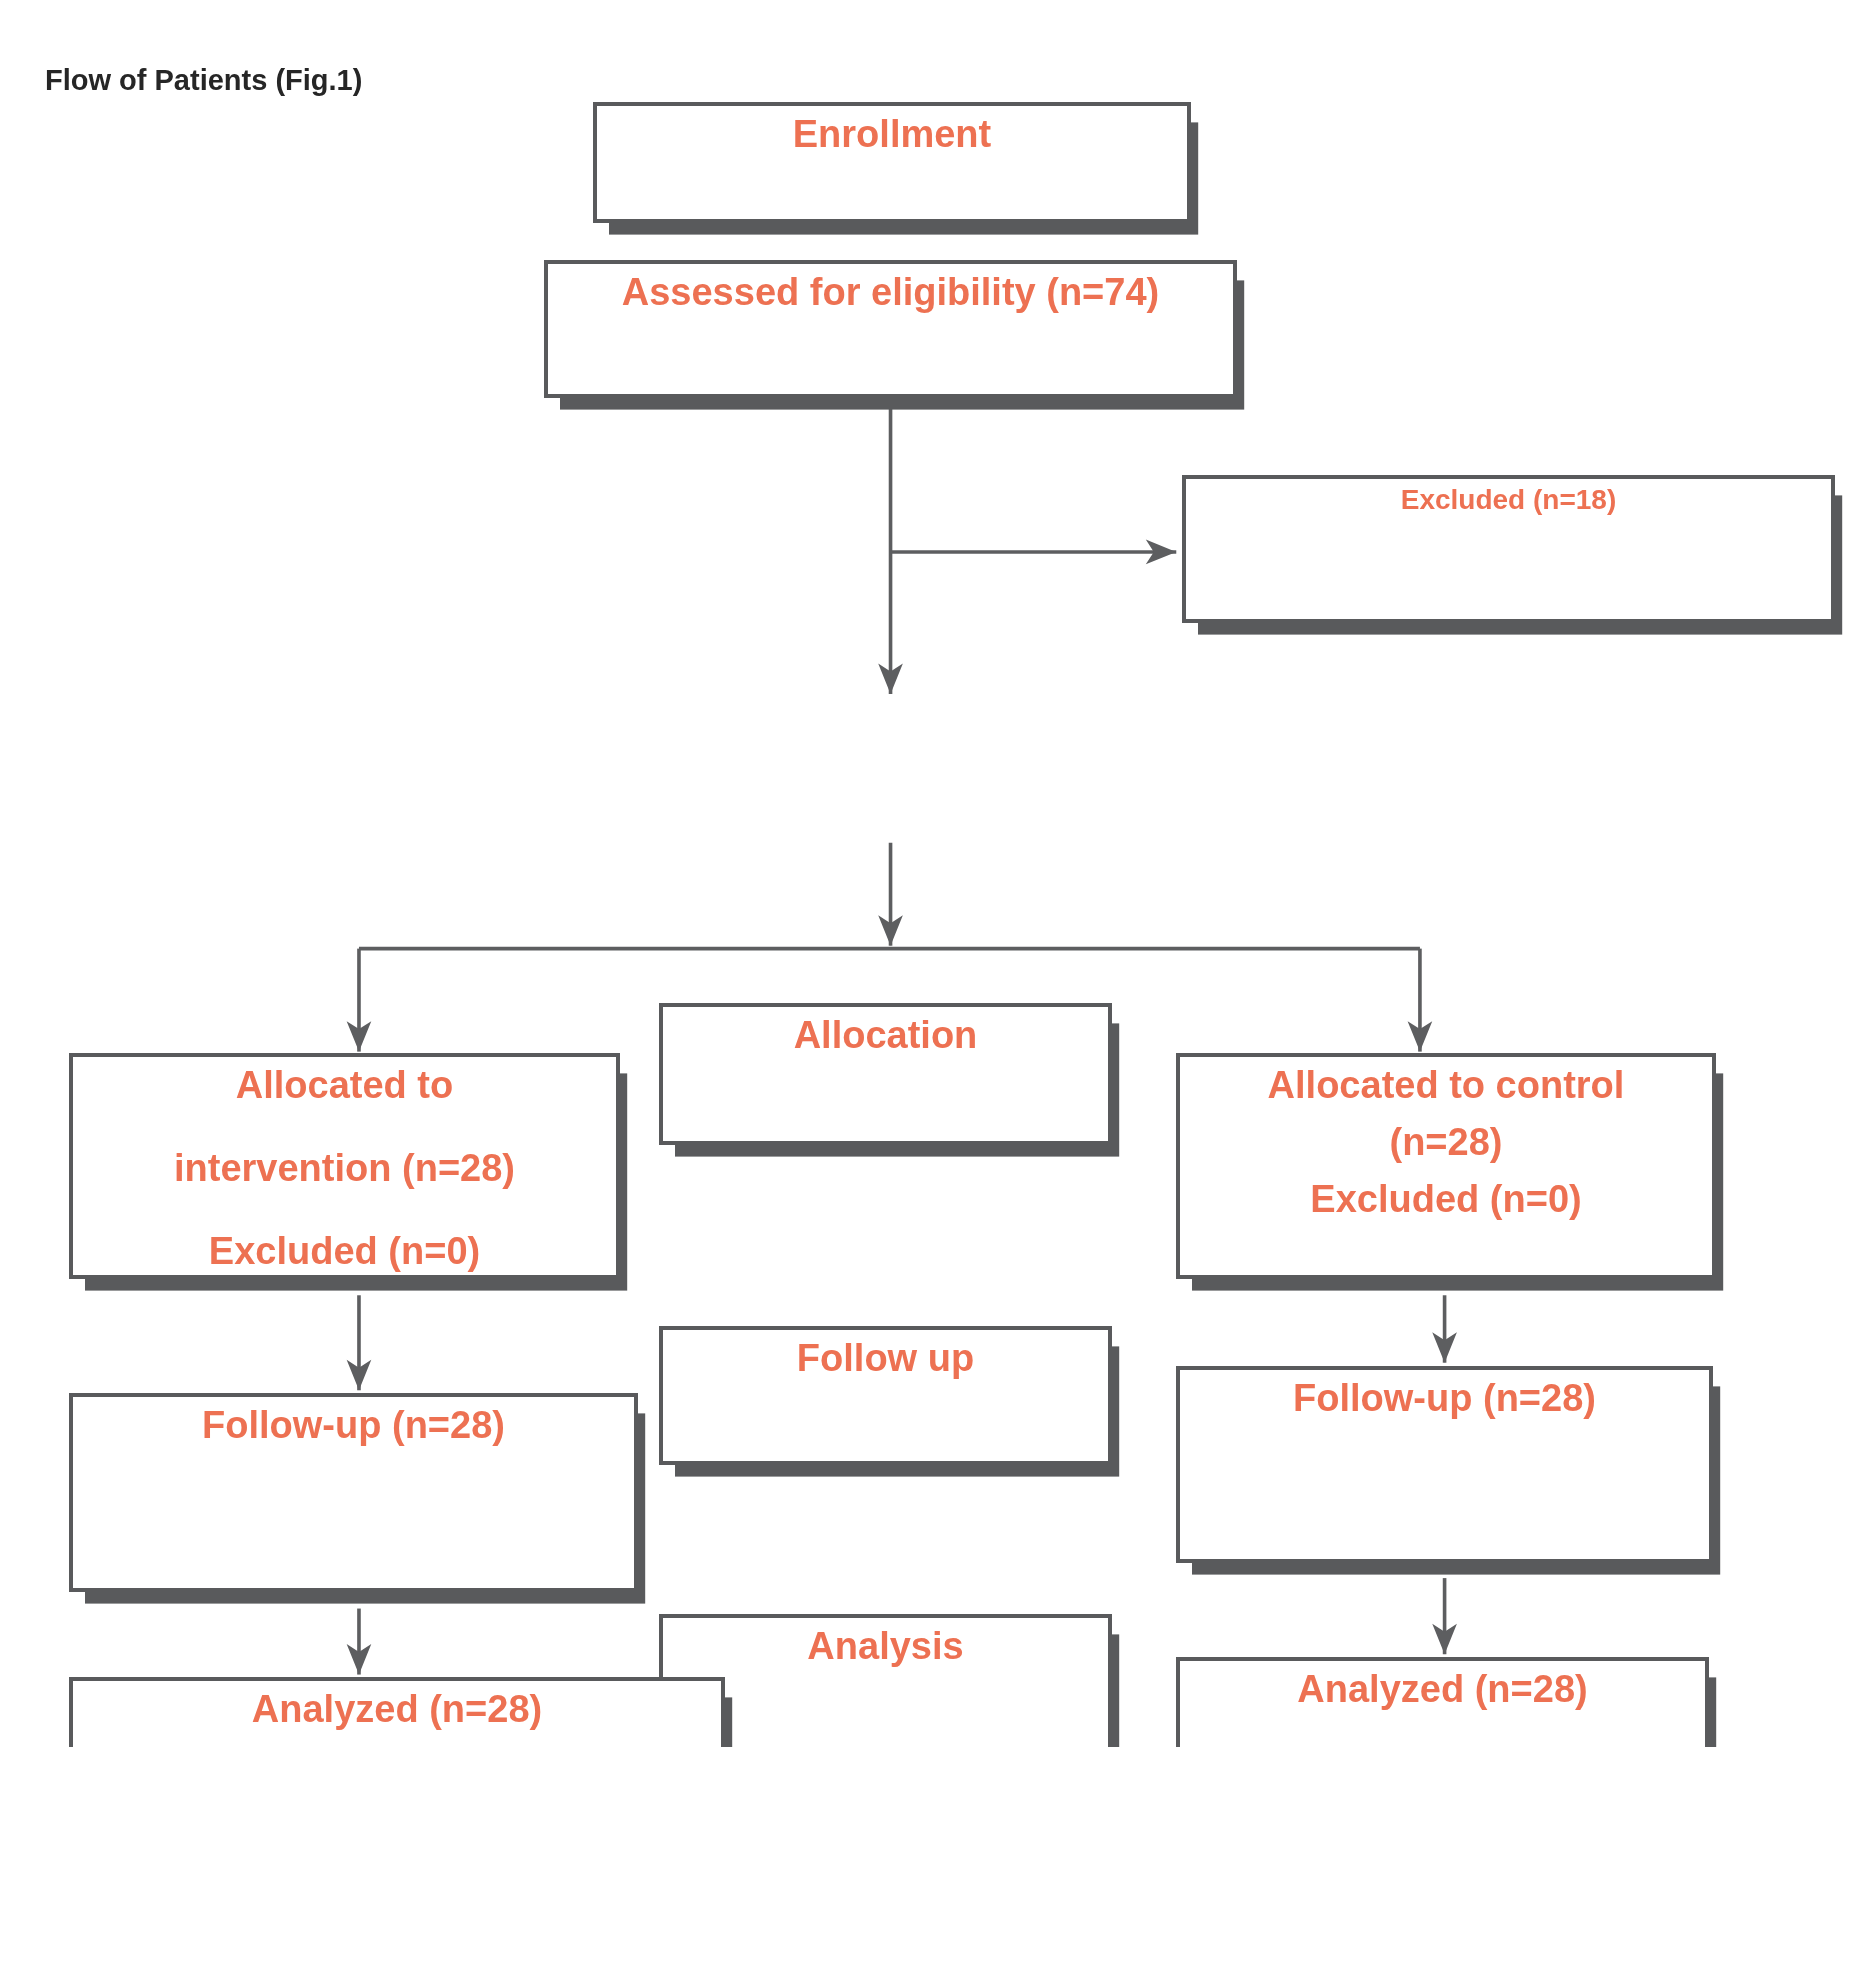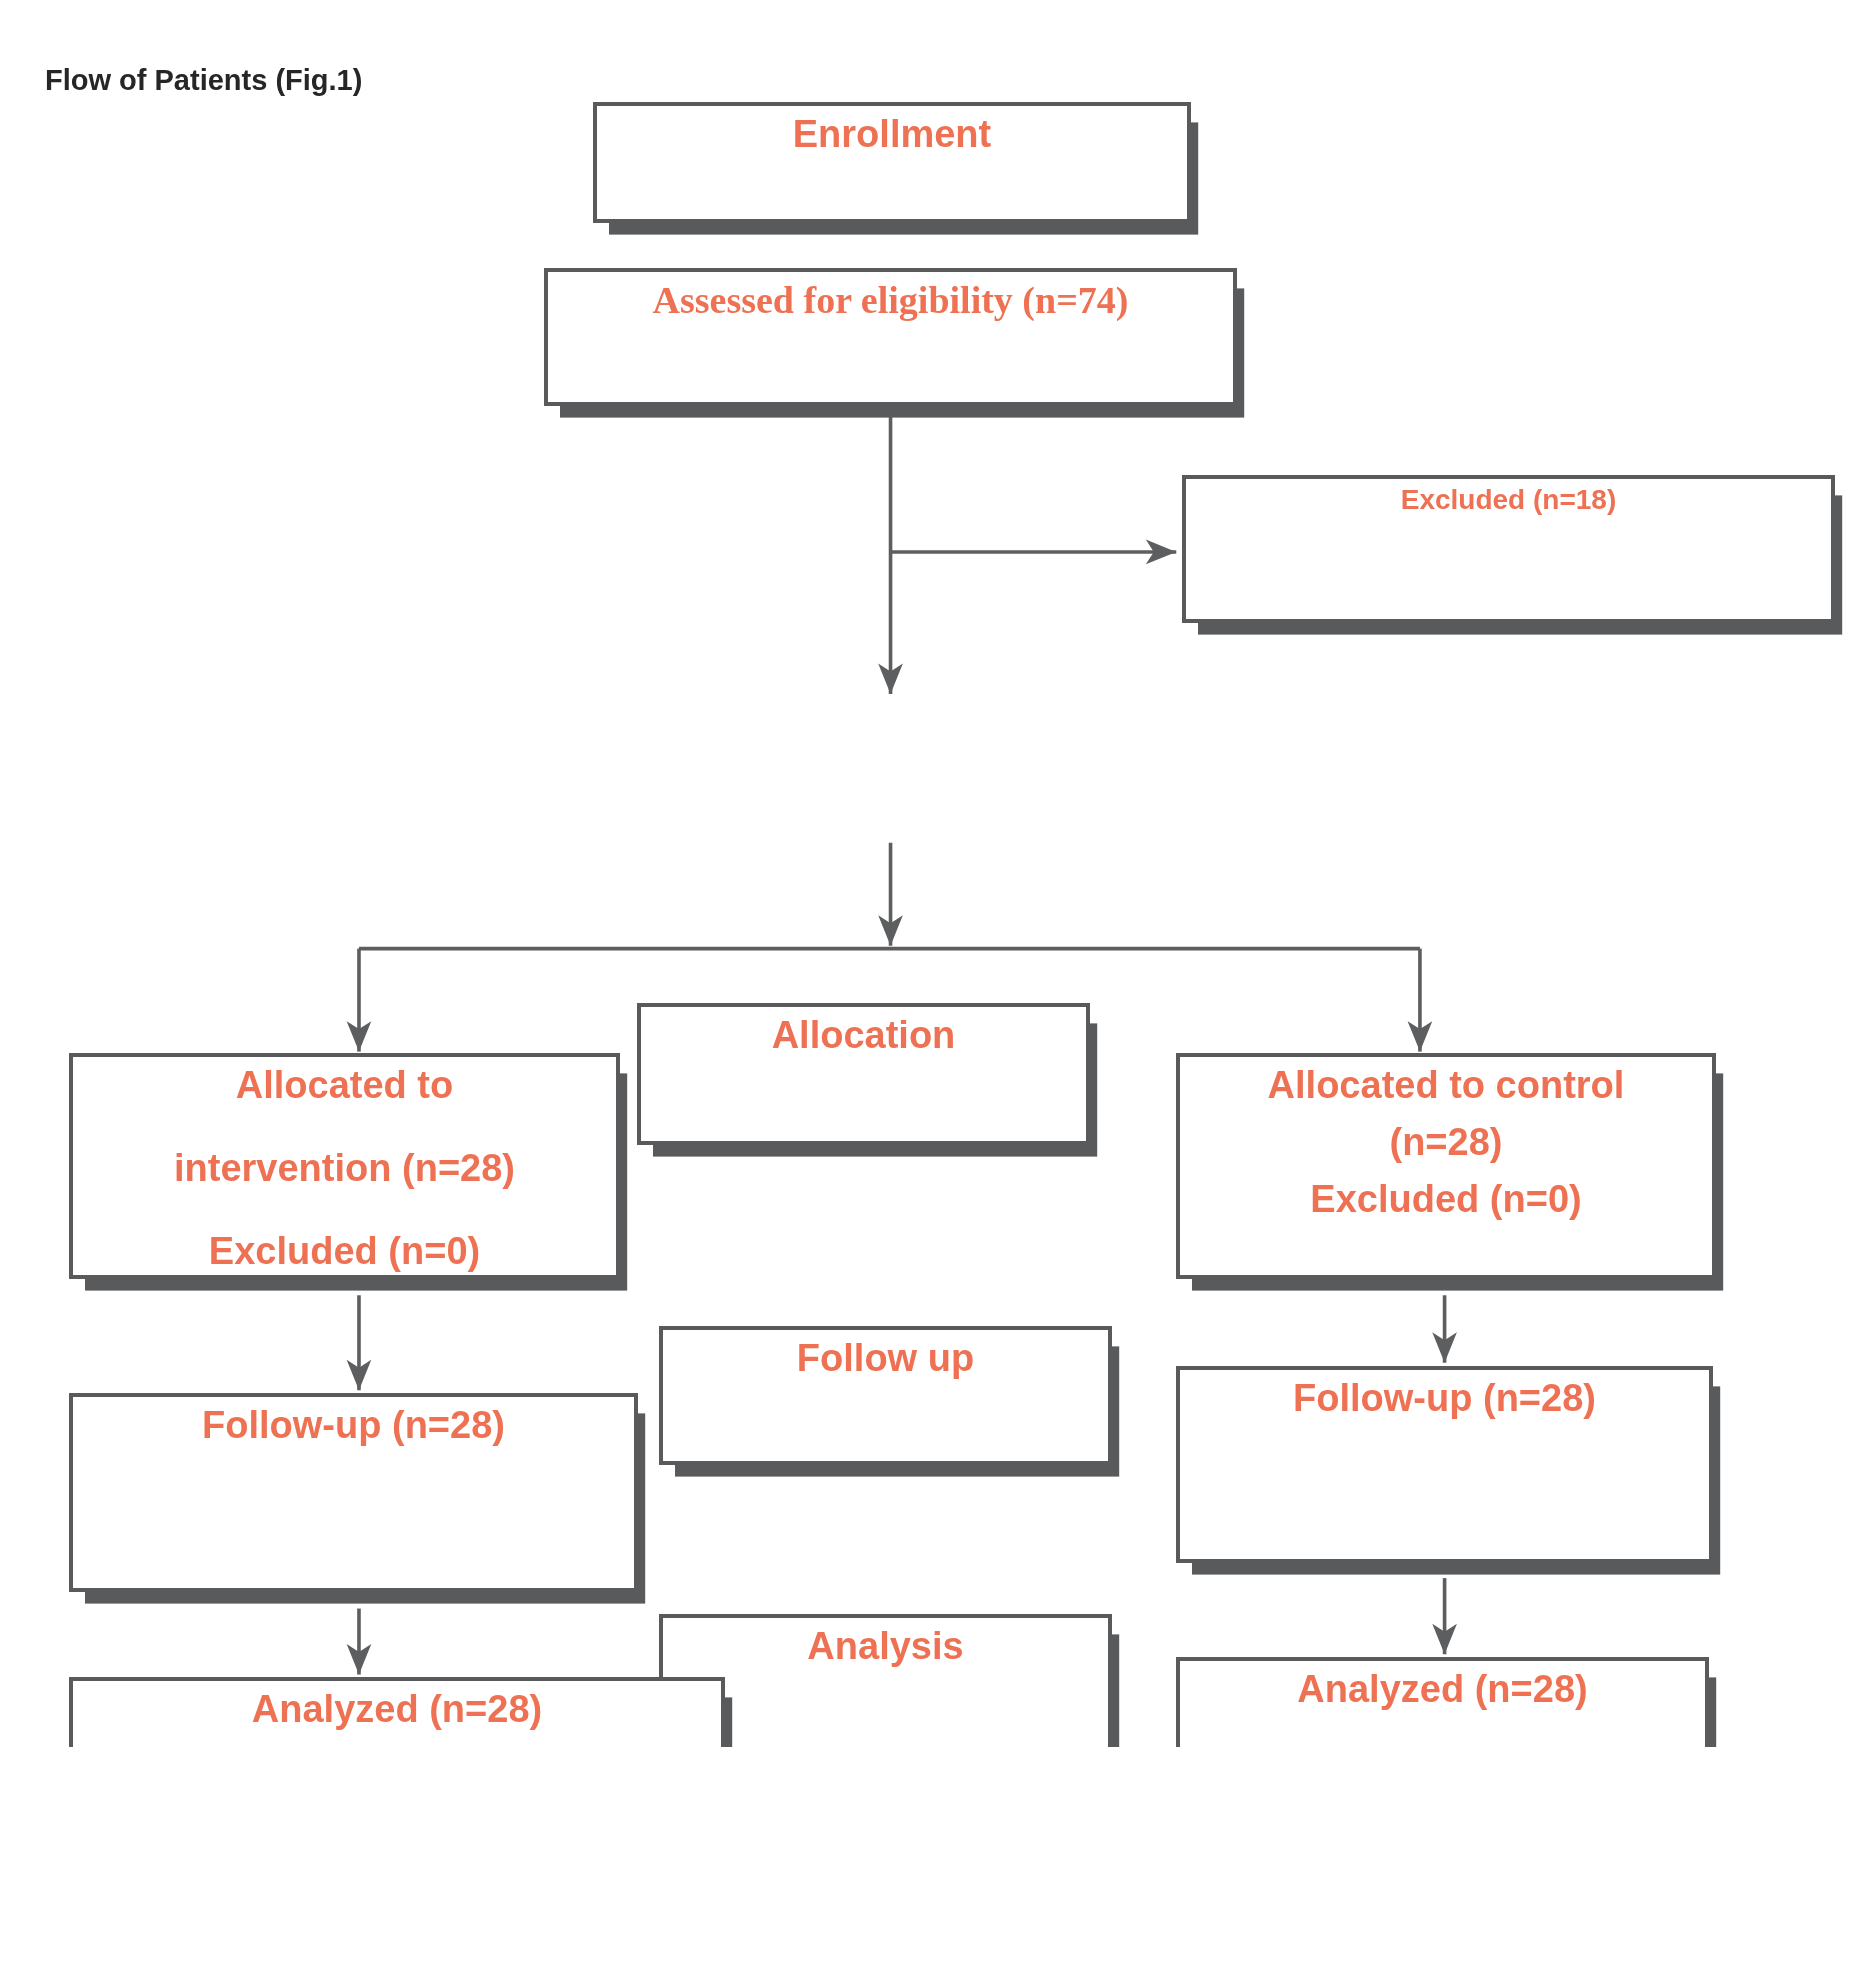--- a/index.html
+++ b/index.html
@@ -54,24 +54,24 @@
     color: var(--accent-text);
     font-weight: 700;
     font-size: 38px;
     line-height: 1.5;
     padding: 0 14.5px;
     z-index: 1;
     white-space: nowrap;
   }
   
   .b-enrollment  { left: 593px;  top: 102px;  width: 598px; height: 121px; }
-  .b-assessed    { left: 544px;  top: 268px;  width: 693px; height: 138px; font-family: Liberation Serif, serif; }
+  .b-assessed    { left: 544px;  top: 260px;  width: 693px; height: 138px; }
   .b-excluded    { left: 1182px; top: 475px;  width: 653px; height: 148px; font-size: 28px; }
   .b-randomised  { left: 571px;  top: 695px;  width: 638px; height: 145px; }
-  .b-allocation  { left: 637px;  top: 1003px; width: 453px; height: 142px; }
+  .b-allocation  { left: 659px;  top: 1003px; width: 453px; height: 142px; }
   .b-alloc-left  { left: 69px;   top: 1053px; width: 551px; height: 226px; gap: 26px; }
   .b-alloc-right { left: 1176px; top: 1053px; width: 540px; height: 226px; }
   .b-fu-label    { left: 659px;  top: 1326px; width: 453px; height: 139px; }
   .b-fu-left     { left: 69px;   top: 1393px; width: 569px; height: 199px; }
   .b-fu-right    { left: 1176px; top: 1366px; width: 537px; height: 197px; }
   .b-an-label    { left: 659px;  top: 1614px; width: 453px; height: 138px; }
   .b-an-left     { left: 69px;   top: 1677px; width: 656px; height: 218px; }
   .b-an-right    { left: 1176px; top: 1657px; width: 533px; height: 169px; }
 </style>
 </head>

